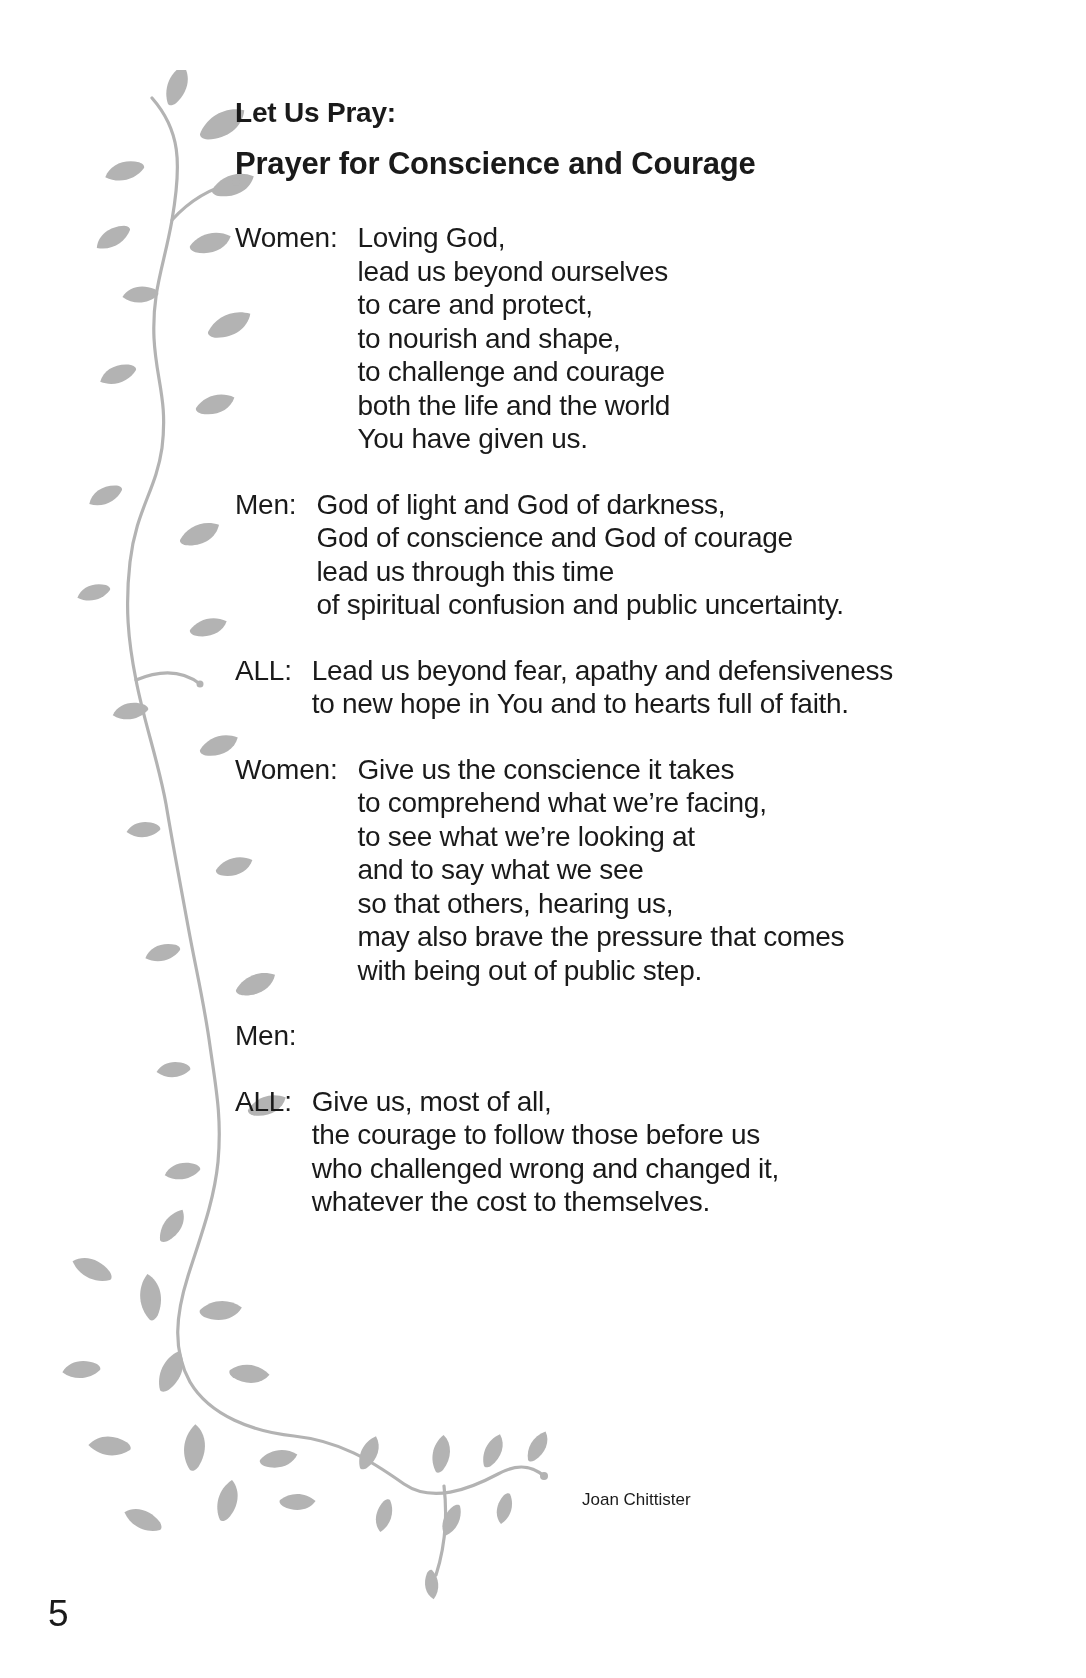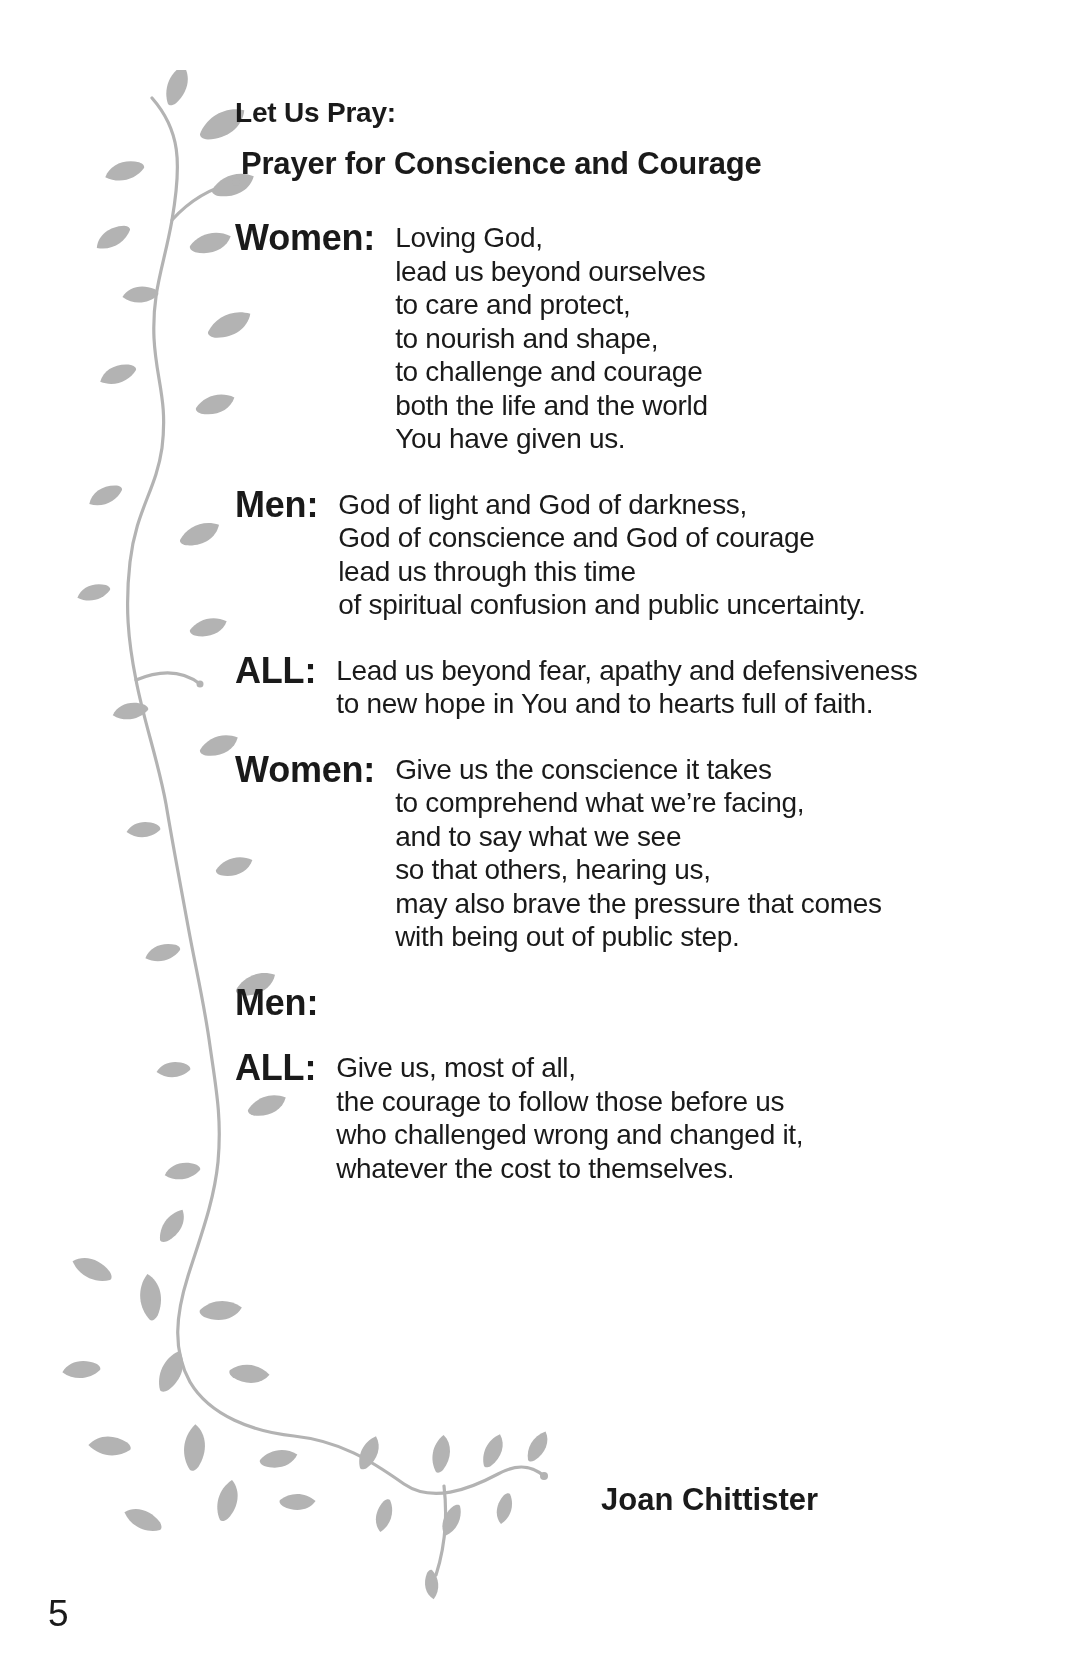--- a/index.html
+++ b/index.html
@@ -7,27 +7,27 @@
     position:relative;
     width:922px;height:1678px;
     background:#ffffff;
     overflow:hidden;
     font-family:"Liberation Sans","DejaVu Sans",sans-serif;
     color:#1a1a1a;
   }
   .vine{position:absolute;left:40px;top:70px;width:520px;height:1540px;}
   .content{position:absolute;left:235px;top:96px;width:800px;}
   .title1{font-size:28px;font-weight:bold;line-height:34px;margin:0;letter-spacing:-.2px;}
-  .title2{font-size:31px;font-weight:bold;line-height:38px;margin:15px 0 0 6px;letter-spacing:-.2px;}
+  .title2{font-size:31px;font-weight:bold;line-height:38px;margin:15px 0 0 0;letter-spacing:-.2px;}
   .stanza{display:flex;gap:20px;margin-top:32px;}
   .stanza:first-of-type{margin-top:38px;}
-  .speaker{font-size:36px;font-weight:bold;line-height:33.5px;white-space:nowrap;letter-spacing:-.2px;}
+  .speaker{font-size:28px;font-weight:normal;line-height:33.5px;white-space:nowrap;letter-spacing:-.2px;}
   .lines{font-size:28px;line-height:33.5px;letter-spacing:-.3px;}
   .line{white-space:nowrap;}
-  .attribution{position:absolute;left:601px;top:1486px;font-size:31px;line-height:28px;font-weight:bold;}
+  .attribution{position:absolute;left:582px;top:1486px;font-size:17px;line-height:28px;}
   .page-number{position:absolute;left:48px;top:1594px;font-size:37px;line-height:40px;}
 </style>
 </head>
 <body>
 
 <div class="page">
 
   <svg class="vine" viewBox="0 0 520 1540" aria-hidden="true">
     <defs>
       <path id="leaf" d="M0,0 C4,-14 18,-25 35,-23 C35,-9 23,2 7,4 C2,4 0,2 0,0 Z"></path>
@@ -122,20 +122,21 @@
             <div class="line">Lead us beyond fear, apathy and defensiveness</div>
             <div class="line">to new hope in You and to hearts full of faith.</div>
           </div>
   </div>
 
   <div class="stanza">
     <div class="speaker">Women:</div>
     <div class="lines">
             <div class="line">Give us the conscience it takes</div>
             <div class="line">to comprehend what we’re facing,</div>
+            <div class="line">to see what we’re looking at</div>
             <div class="line">and to say what we see</div>
             <div class="line">so that others, hearing us,</div>
             <div class="line">may also brave the pressure that comes</div>
             <div class="line">with being out of public step.</div>
           </div>
   </div>
 
   <div class="stanza">
     <div class="speaker">Men:</div>
   </div>

